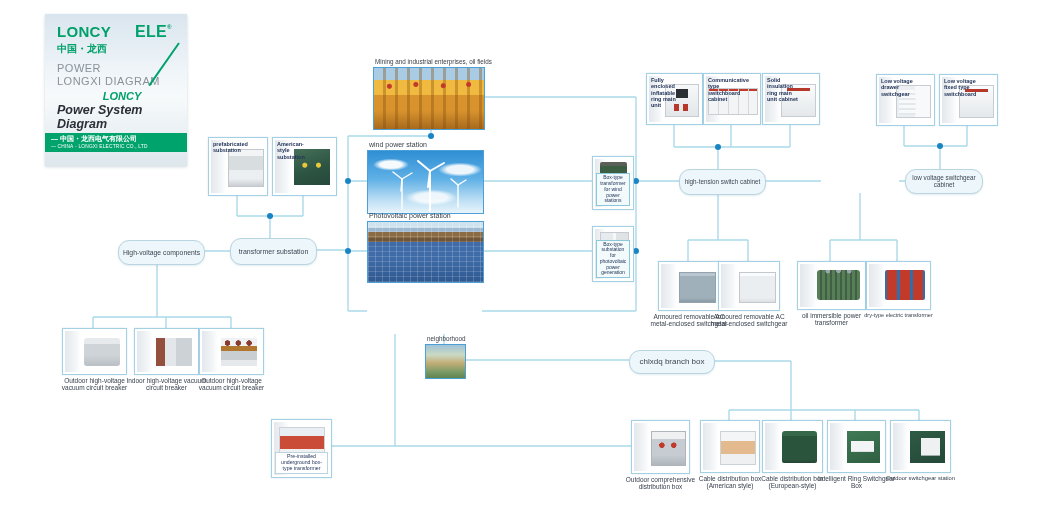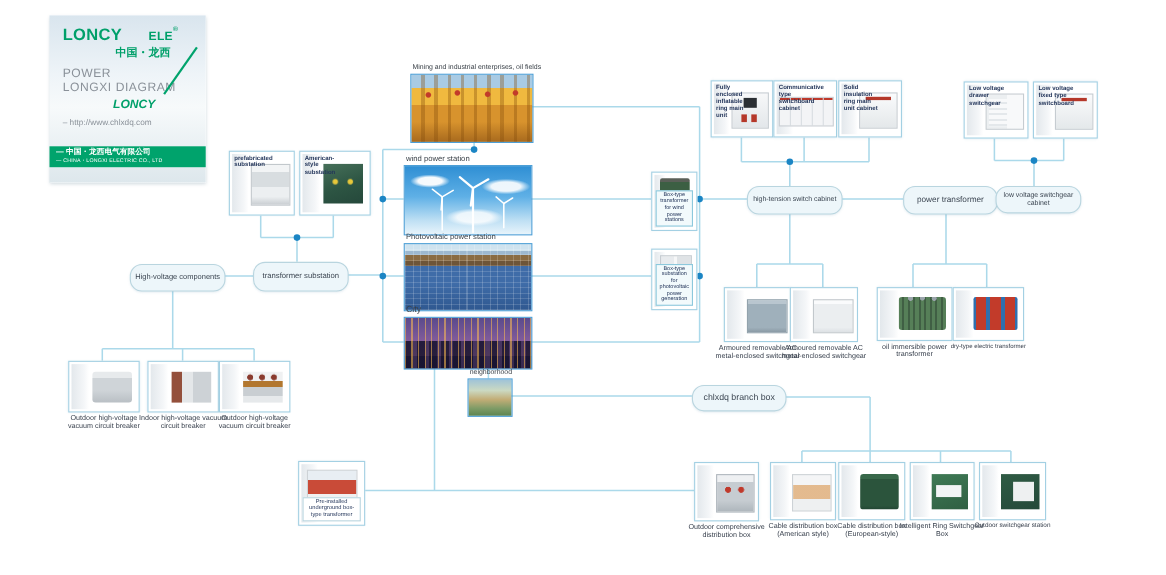--- a/index.html
+++ b/index.html
@@ -104,22 +104,22 @@
       linear-gradient(180deg,#f0f1f2 0 30%,#b2772f 30% 48%,#c9ced2 48% 78%,#e6e9eb 78%);}
   .t-underground{left:12%;top:12%;width:74%;height:52%;border:1px solid #cdd2d6;
       background:linear-gradient(180deg,#e8eef3 0 28%,#c94b38 28% 72%,#f0f0f0 72%);}
   
   .logo-card{position:absolute;left:45px;top:14px;width:142px;height:152px;z-index:2;
       background:linear-gradient(180deg,#d9e5ee 0%,#eef4f8 35%,#f7fafb 55%,#dde7ec 100%);
       box-shadow:0 1px 3px rgba(100,130,150,.3);padding:10px 0 0 12px;box-sizing:border-box;}
   .logo-line{position:absolute;right:8px;top:28px;width:52px;height:2px;background:#00a36c;
       transform:rotate(-55deg);transform-origin:right center;}
   .lg-brand{font-size:15px;font-weight:bold;color:#00a06a;letter-spacing:.3px;line-height:1;}
-  .lg-brand .ele{font-size:11px;padding-left:24px;} .lg-brand .reg{font-size:6px;vertical-align:top;}
-  .lg-cn{font-size:10px;font-weight:bold;color:#00a06a;margin-top:2px;margin-left:48px;}
+  .lg-brand .ele{font-size:16px;padding-left:24px;} .lg-brand .reg{font-size:6px;vertical-align:top;}
+  .lg-cn{font-size:10px;font-weight:bold;color:#00a06a;margin-top:2px;}
   .lg-power{font-size:11px;color:#8a9199;letter-spacing:.5px;margin-top:6px;line-height:1.2;}
   .lg-loncy{font-size:11px;font-weight:bold;font-style:italic;color:#00a06a;text-align:center;margin-top:2px;}
   .lg-script{font-size:12.5px;font-weight:bold;font-style:italic;color:#2a2f38;margin-top:1px;}
   .lg-web{font-size:7.5px;color:#8a9199;margin-top:6px;}
   .lg-banner{position:absolute;left:0;right:0;bottom:14px;background:#00a36c;color:#fff;
       padding:2px 6px;line-height:1.25;}
   .lg-banner .b1{font-size:7px;font-weight:bold;}
   .lg-banner .b2{font-size:4.8px;letter-spacing:.2px;}
 </style>
 </head>
@@ -162,20 +162,21 @@
     <div class="logo-line"></div>
     <div class="lg-brand">
       <span>LONCY</span><span class="ele">ELE</span><span class="reg">®</span>
     </div>
     <div class="lg-cn">中国・龙西</div>
     <div class="lg-power">
       <div>POWER</div>
       <div>LONGXI DIAGRAM</div>
     </div>
     <div class="lg-loncy">LONCY</div>
+    <div class="lg-script">Power System Diagram</div>
     <div class="lg-web">– http://www.chlxdq.com</div>
     <div class="lg-banner">
       <div class="b1">— 中国・龙西电气有限公司</div>
       <div class="b2">— CHINA・LONGXI ELECTRIC CO., LTD</div>
     </div>
   </div>
 
   <div class="node" style="left:208px;top:137px;width:58px;height:57px">
     <div class="thumb t-gray"></div>
     <div class="cap-in">prefabricated substation</div>
@@ -224,23 +225,20 @@
           <path d="M34,28 L33,40"></path>
         <path d="M90,56 L90,34"></path>
           <path d="M90,34 L83,28"></path>
           <path d="M90,34 L98,29"></path>
       </g>
     </svg>
   </div>
   <div class="scene s-pv" style="left:367px;top:221px;width:115px;height:60px">
     <div class="scene-label">Photovoltaic power station</div>
   </div>
-  <div class="scene s-city" style="left:367px;top:288px;width:115px;height:46px">
-    <div class="scene-label" style="font-size:8px">City</div>
-  </div>
   <div class="scene s-neigh" style="left:425px;top:344px;width:39px;height:33px">
     <div class="scene-label" style="font-size:6.3px">neighborhood</div>
   </div>
 
   <div class="node" style="left:592px;top:156px;width:40px;height:52px">
     <div class="thumb t-windbox" style="left:18%;top:10%;width:66%;height:48%"></div>
     <div class="cap-strip">Box-type transformer for wind power stations</div>
   </div>
   <div class="node" style="left:592px;top:226px;width:40px;height:54px">
     <div class="thumb t-pvbox" style="left:18%;top:10%;width:66%;height:44%"></div>
@@ -264,23 +262,20 @@
   </div>
 
   <div class="node" style="left:876px;top:74px;width:57px;height:50px">
     <div class="thumb t-lvdrawer"></div>
     <div class="cap-in">Low voltage drawer switchgear</div>
   </div>
   <div class="node" style="left:939px;top:74px;width:57px;height:50px">
     <div class="thumb t-white-cab"></div>
     <div class="cap-in">Low voltage fixed type switchboard</div>
   </div>
-  <div class="pill" style="left:821px;top:169px;width:78px;height:24px">
-    <span>power transformer</span>
-  </div>
   <div class="pill pill-sm" style="left:905px;top:169px;width:70px;height:23px">
     <span>low voltage switchgear cabinet</span>
   </div>
 
   <div class="node" style="left:658px;top:261px;width:60px;height:48px">
     <div class="thumb t-arm-gray"></div>
     <div class="cap-below">Armoured removable AC metal-enclosed switchgear</div>
   </div>
   <div class="node" style="left:718px;top:261px;width:60px;height:48px">
     <div class="thumb t-arm-white"></div>

